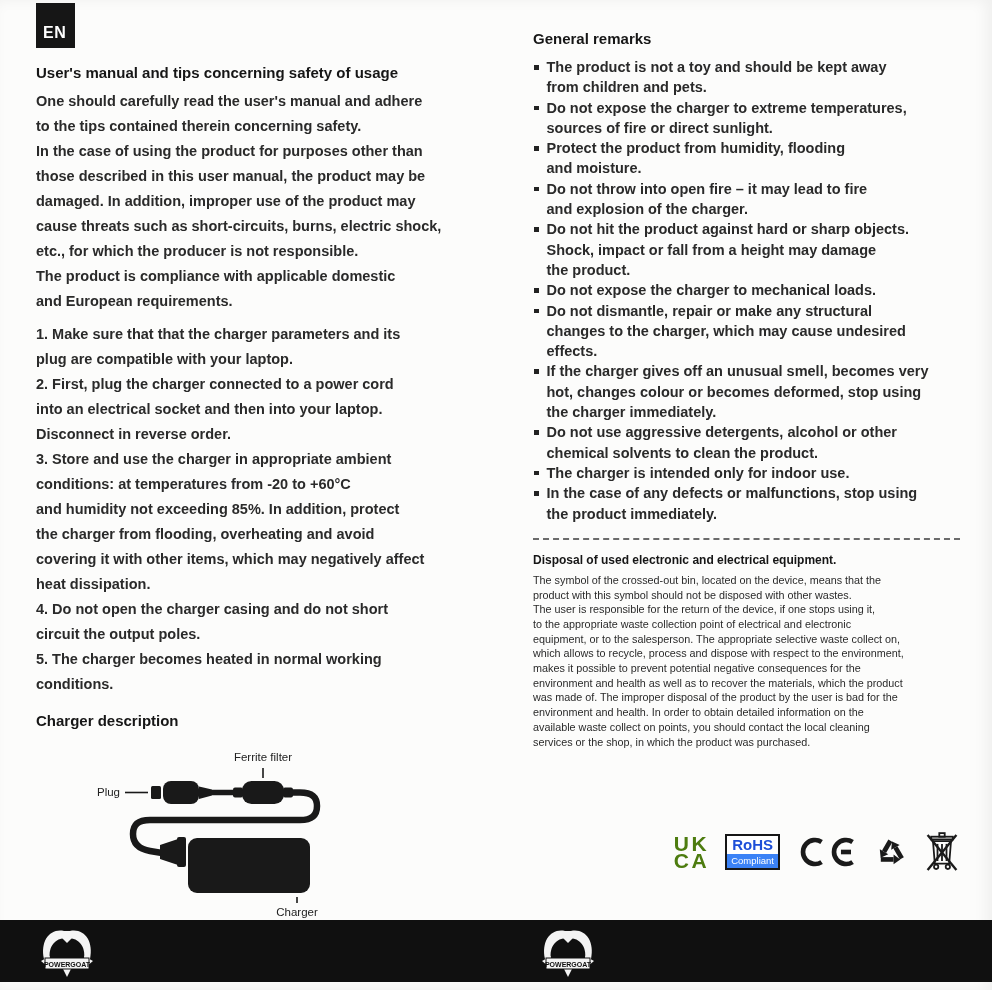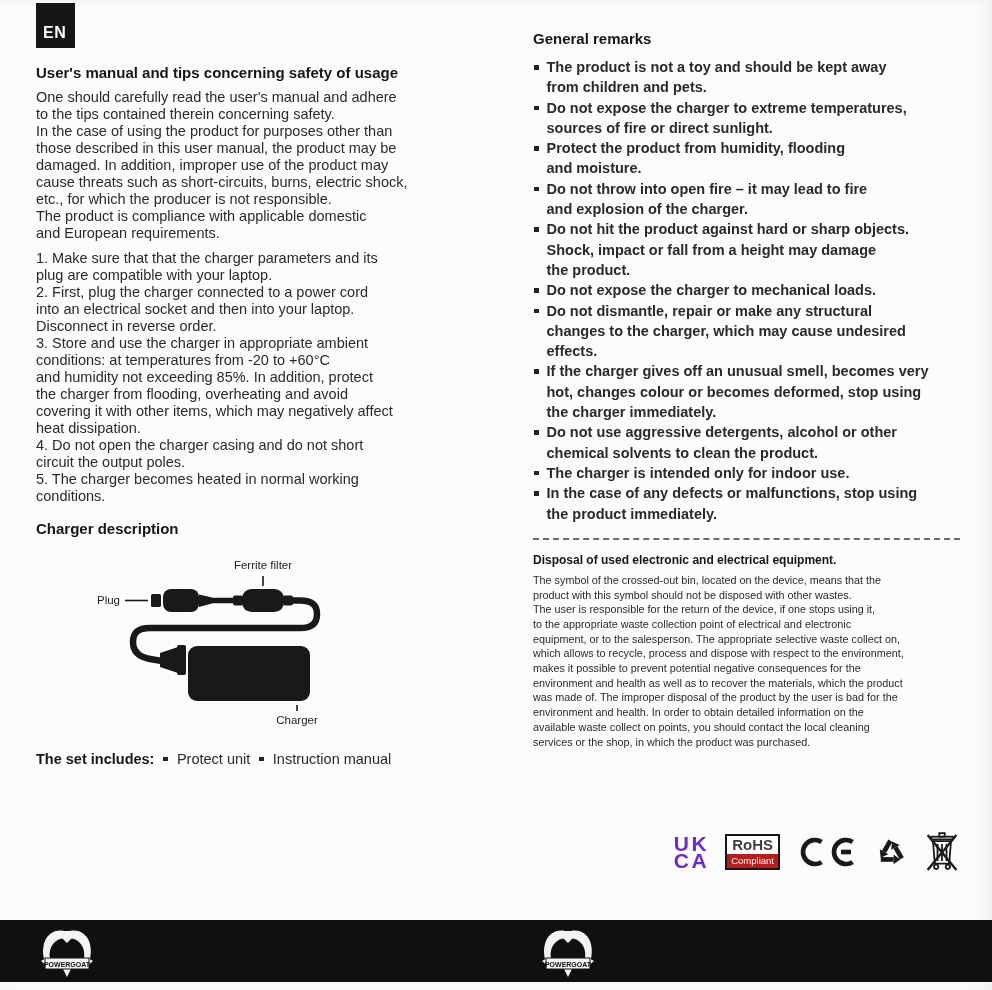--- a/index.html
+++ b/index.html
@@ -10,44 +10,44 @@
   .en-badge{position:absolute;left:36px;top:3px;width:39px;height:45px;background:#161616;
             color:#fff;font-weight:700;font-size:16px;display:flex;align-items:flex-end;
             padding:0 0 6px 7px;box-sizing:border-box;letter-spacing:0.5px;}
   
   .col-left{position:absolute;left:36px;top:0;width:470px;}
   .col-right{position:absolute;left:533px;top:30px;width:427px;}
   h2{font-size:15px;font-weight:700;color:#161616;margin:0;}
   .h-safety{margin-top:64px;}
   .h-using{margin-top:17px;}
   .h-desc{margin-top:15px;}
-  .body-text{font-size:14.5px;line-height:17px;white-space:pre-line;margin:8px 0 0;color:#2a2a2a;}
+  .body-text{font-size:14.5px;line-height:25px;white-space:pre-line;margin:8px 0 0;color:#2a2a2a;font-weight:bold;}
   
   .diagram{position:relative;margin:16px 0 0 54px;width:320px;height:180px;}
   .diagram svg{display:block;}
   .diagram text{font-size:11.5px;fill:#222;font-family:"Liberation Sans",sans-serif;}
   
   .set-includes{margin:18px 0 0;font-size:14.5px;color:#2a2a2a;display:flex;align-items:center;gap:9px;}
   .set-includes b{color:#161616;}
   .sq{display:inline-block;width:4.5px;height:4.5px;background:#222;flex:0 0 auto;}
   
   .remarks{list-style:none;margin:10px 0 0;padding:0;}
   .remarks li{display:flex;font-size:14.5px;line-height:20.3px;color:#2a2a2a;font-weight:bold;}
   .remarks .sq{margin:8px 8px 0 1px;}
   .remarks .txt{white-space:pre-line;}
   
   .dashed{margin-top:14px;border-top:2px dashed #6b6b6b;height:0;}
   .h-disposal{font-size:12px;font-weight:700;color:#161616;margin:13px 0 0;}
   .small-text{font-size:10.8px;line-height:14.7px;white-space:pre-line;margin:6px 0 0;color:#2a2a2a;}
   
   .badges{display:flex;align-items:center;justify-content:flex-end;gap:16px;margin-top:82px;}
-  .ukca{font-weight:700;font-size:21px;line-height:17.5px;letter-spacing:2.5px;color:#6d28d9;}
+  .ukca{font-weight:700;font-size:21px;line-height:17.5px;letter-spacing:2.5px;color:#4d7c0f;}
   .rohs{border:2px solid #161616;text-align:center;background:#fff;}
-  .rohs-top{font-weight:700;font-size:15px;padding:0 5px;color:#404040;line-height:18px;}
-  .rohs-bottom{background:#b91c1c;color:#fff;font-size:9.5px;padding:1px 4px 2px;line-height:11px;}
+  .rohs-top{font-weight:700;font-size:15px;padding:0 5px;color:#1d4ed8;line-height:18px;}
+  .rohs-bottom{background:#3b82f6;color:#fff;font-size:9.5px;padding:1px 4px 2px;line-height:11px;}
   
   .footer{position:absolute;left:0;top:920px;width:992px;height:62px;background:#101010;}
   .logo{position:absolute;top:5px;width:58px;height:52px;}
   .logo-left{left:38px;}
   .logo-center{left:539px;}
 </style>
 </head>
 <body>
 
 <div class="page">

